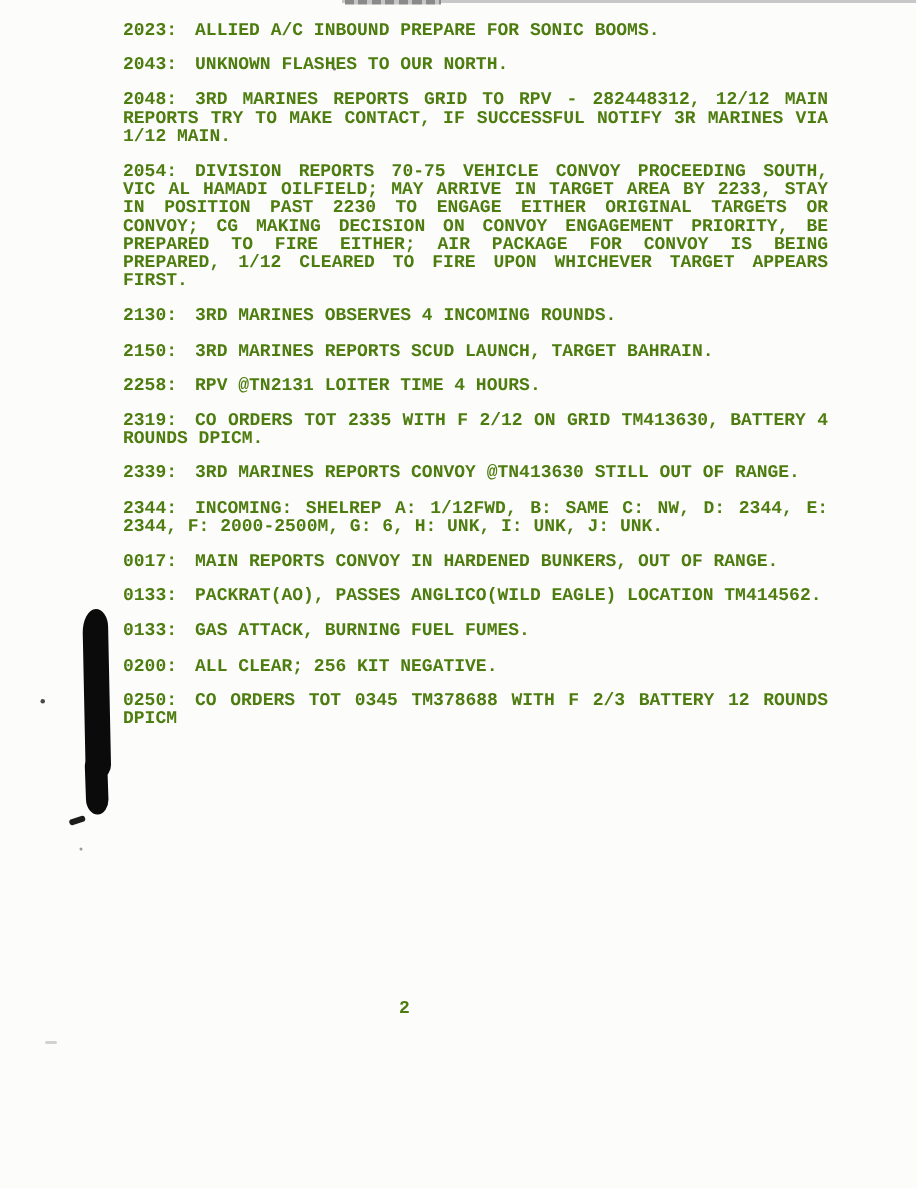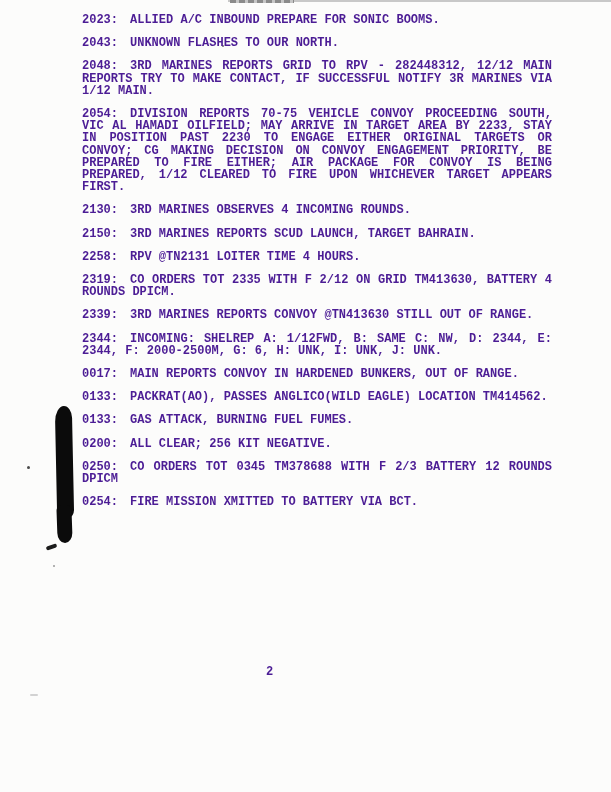--- a/index.html
+++ b/index.html
@@ -8,21 +8,21 @@
     background: #ffffff;
   }
   .page {
     position: relative;
     width: 611px;
     height: 792px;
     background: #fcfcfb;
     overflow: hidden;
     font-family: "Liberation Mono", "DejaVu Sans Mono", monospace;
     font-weight: bold;
-    color: #4c1d95;
+    color: #4d7c0f;
   }
   .content {
     position: absolute;
     left: 82px;
     top: 14px;
     width: 470px;
   }
   p.entry {
     margin: 0 0 11px 0;
     font-size: 12px;
@@ -152,18 +152,17 @@
     <p class="entry"><span class="t">2150:</span><span class="x">3RD MARINES REPORTS SCUD LAUNCH, TARGET BAHRAIN.</span></p>
     <p class="entry"><span class="t">2258:</span><span class="x">RPV @TN2131 LOITER TIME 4 HOURS.</span></p>
     <p class="entry"><span class="t">2319:</span><span class="x">CO ORDERS TOT 2335 WITH F 2/12 ON GRID TM413630, BATTERY 4 ROUNDS DPICM.</span></p>
     <p class="entry"><span class="t">2339:</span><span class="x">3RD MARINES REPORTS CONVOY @TN413630 STILL OUT OF RANGE.</span></p>
     <p class="entry"><span class="t">2344:</span><span class="x">INCOMING: SHELREP A: 1/12FWD, B: SAME C: NW, D: 2344, E: 2344, F: 2000-2500M, G: 6, H: UNK, I: UNK, J: UNK.</span></p>
     <p class="entry"><span class="t">0017:</span><span class="x">MAIN REPORTS CONVOY IN HARDENED BUNKERS, OUT OF RANGE.</span></p>
     <p class="entry"><span class="t">0133:</span><span class="x">PACKRAT(AO), PASSES ANGLICO(WILD EAGLE) LOCATION TM414562.</span></p>
     <p class="entry"><span class="t">0133:</span><span class="x">GAS ATTACK, BURNING FUEL FUMES.</span></p>
     <p class="entry"><span class="t">0200:</span><span class="x">ALL CLEAR; 256 KIT NEGATIVE.</span></p>
     <p class="entry"><span class="t">0250:</span><span class="x">CO ORDERS TOT 0345 TM378688 WITH F 2/3 BATTERY 12 ROUNDS DPICM</span></p>
-    <p class="entry"><span class="t">0254:</span><span class="x">FIRE MISSION XMITTED TO BATTERY VIA BCT.</span></p>
   </div>
 
   <div class="page-number">2</div>
 
 </div>
 
 </body></html>

